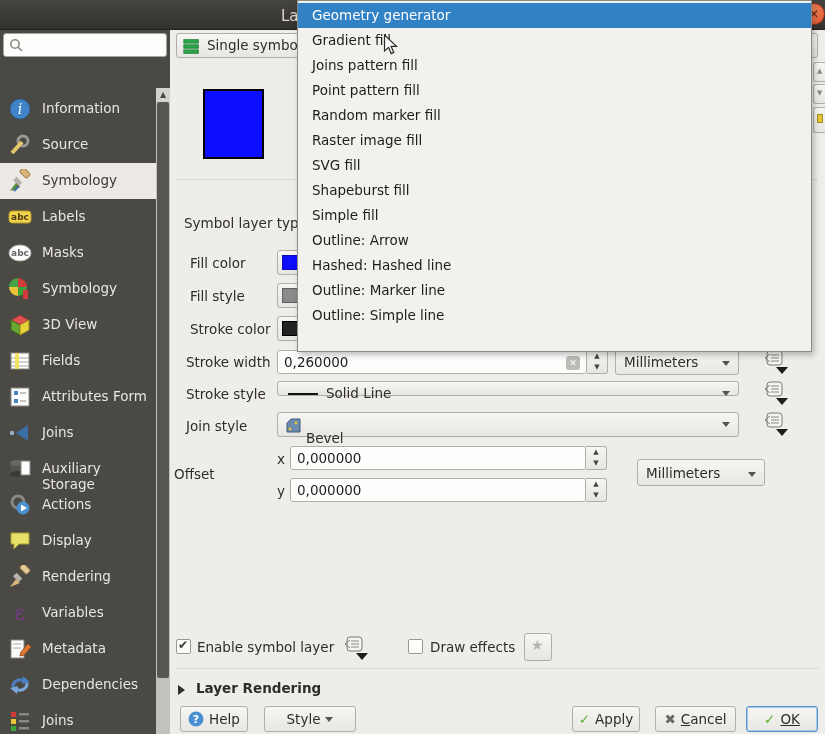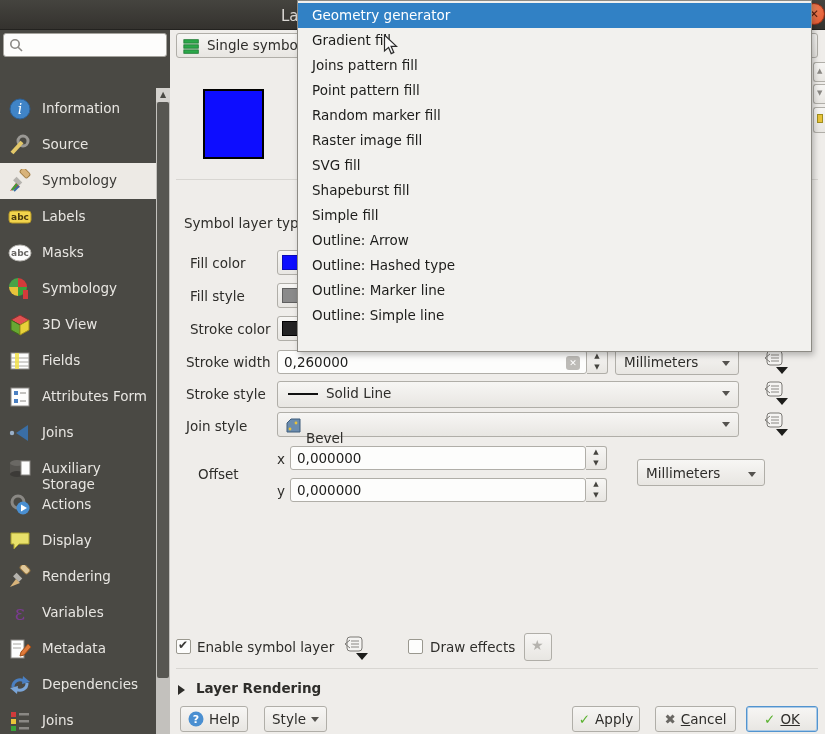--- a/index.html
+++ b/index.html
@@ -296,21 +296,21 @@
     <svg class="abs" style="left:592px;top:319px" width="28" height="26" viewBox="0 0 28 26">
         <rect x="5" y="2" width="15" height="14" rx="3" fill="#f5f4f2" stroke="#7a7874"></rect>
         <path d="M3 9 L8 5 M3 9 L8 13" stroke="#7a7874" fill="none"></path>
         <line x1="9" y1="6" x2="17" y2="6" stroke="#8a8884"></line>
         <line x1="9" y1="9" x2="17" y2="9" stroke="#8a8884"></line>
         <line x1="9" y1="12" x2="17" y2="12" stroke="#8a8884"></line>
         <polygon points="14,18 26,18 20,25" fill="#1d1d1b"></polygon>
       </svg>
 
     <div class="abs row-label" style="left:16px;top:356px">Stroke style</div>
-    <div class="abs combo" style="left:107px;top:351px;width:462px;height:27px">
+    <div class="abs combo" style="left:107px;top:351px;width:462px;height:15px">
       <span style="position:absolute;left:10px;top:11px;width:30px;height:2px;background:#111"></span>
       <span style="position:absolute;left:48px;top:3px">Solid Line</span>
       <span class="arrow"></span>
     </div>
     <svg class="abs" style="left:592px;top:350px" width="28" height="26" viewBox="0 0 28 26">
         <rect x="5" y="2" width="15" height="14" rx="3" fill="#f5f4f2" stroke="#7a7874"></rect>
         <path d="M3 9 L8 5 M3 9 L8 13" stroke="#7a7874" fill="none"></path>
         <line x1="9" y1="6" x2="17" y2="6" stroke="#8a8884"></line>
         <line x1="9" y1="9" x2="17" y2="9" stroke="#8a8884"></line>
         <line x1="9" y1="12" x2="17" y2="12" stroke="#8a8884"></line>
@@ -329,21 +329,21 @@
     </div>
     <svg class="abs" style="left:592px;top:381px" width="28" height="26" viewBox="0 0 28 26">
         <rect x="5" y="2" width="15" height="14" rx="3" fill="#f5f4f2" stroke="#7a7874"></rect>
         <path d="M3 9 L8 5 M3 9 L8 13" stroke="#7a7874" fill="none"></path>
         <line x1="9" y1="6" x2="17" y2="6" stroke="#8a8884"></line>
         <line x1="9" y1="9" x2="17" y2="9" stroke="#8a8884"></line>
         <line x1="9" y1="12" x2="17" y2="12" stroke="#8a8884"></line>
         <polygon points="14,18 26,18 20,25" fill="#1d1d1b"></polygon>
       </svg>
 
-    <div class="abs row-label" style="left:28px;top:436px">Offset</div>
+    <div class="abs row-label" style="left:4px;top:436px">Offset</div>
     <div class="abs row-label" style="left:107px;top:421px">x</div>
     <div class="abs input" style="left:120px;top:416px;width:296px;height:24px">
       <input value="0,000000" style="">
     </div>
     <div class="abs spin" style="left:416px;top:416px;height:24px">
         <div>▲</div>
         <div>▼</div>
       </div>
     <div class="abs row-label" style="left:107px;top:453px">y</div>
     <div class="abs input" style="left:120px;top:448px;width:296px;height:24px">
@@ -379,21 +379,21 @@
     <div class="abs" style="left:8px;top:655px;width:0;height:0;border-top:5px solid transparent;border-bottom:5px solid transparent;border-left:7px solid #2e2d2a"></div>
     <div class="abs row-label" style="left:26px;top:650px;font-weight:bold">Layer Rendering</div>
 
     <div class="abs btn foot-btn" style="left:10px;top:676px;width:68px">
       <svg width="16" height="16" viewBox="0 0 16 16">
           <circle cx="8" cy="8" r="7.5" fill="#4a8fd1"></circle>
           <text x="8" y="12" font-size="11" font-weight="bold" fill="#fff" text-anchor="middle">?</text>
         </svg>
       <span>Help</span>
     </div>
-    <div class="abs btn foot-btn" style="left:94px;top:676px;width:63px">
+    <div class="abs btn foot-btn" style="left:94px;top:676px;width:92px">
       <span>Style</span>
       <span style="width:0;height:0;border-left:4px solid transparent;border-right:4px solid transparent;border-top:5px solid #55534f"></span>
     </div>
     <div class="abs btn foot-btn" style="left:402px;top:676px;width:68px">
       <span style="color:#5cb332;font-weight:bold">✓</span>
       <span>Apply</span>
     </div>
     <div class="abs btn foot-btn" style="left:485px;top:676px;width:81px">
       <span style="color:#6a6864;font-weight:bold">✖</span>
       <span><span class="u">C</span><span>ancel</span></span>
@@ -408,21 +408,21 @@
     <div class="menu-item hl">Geometry generator</div>
     <div class="menu-item">Gradient fill</div>
     <div class="menu-item">Joins pattern fill</div>
     <div class="menu-item">Point pattern fill</div>
     <div class="menu-item">Random marker fill</div>
     <div class="menu-item">Raster image fill</div>
     <div class="menu-item">SVG fill</div>
     <div class="menu-item">Shapeburst fill</div>
     <div class="menu-item">Simple fill</div>
     <div class="menu-item">Outline: Arrow</div>
-    <div class="menu-item">Outline: Hashed type</div>
+    <div class="menu-item">Hashed: Hashed line</div>
     <div class="menu-item">Outline: Marker line</div>
     <div class="menu-item">Outline: Simple line</div>
   </div>
 
   <svg class="abs cursor" style="left:383px;top:34px" width="16" height="22" viewBox="0 0 16 22">
     <path d="M1.5,1 L1.5,17 L5.6,13.4 L8.2,19.6 L10.8,18.4 L8.1,12.3 L13.5,12.3 Z" fill="#fbfbfb" stroke="#2b2b2b" stroke-width="1.2"></path>
   </svg>
 
 </div>
 

